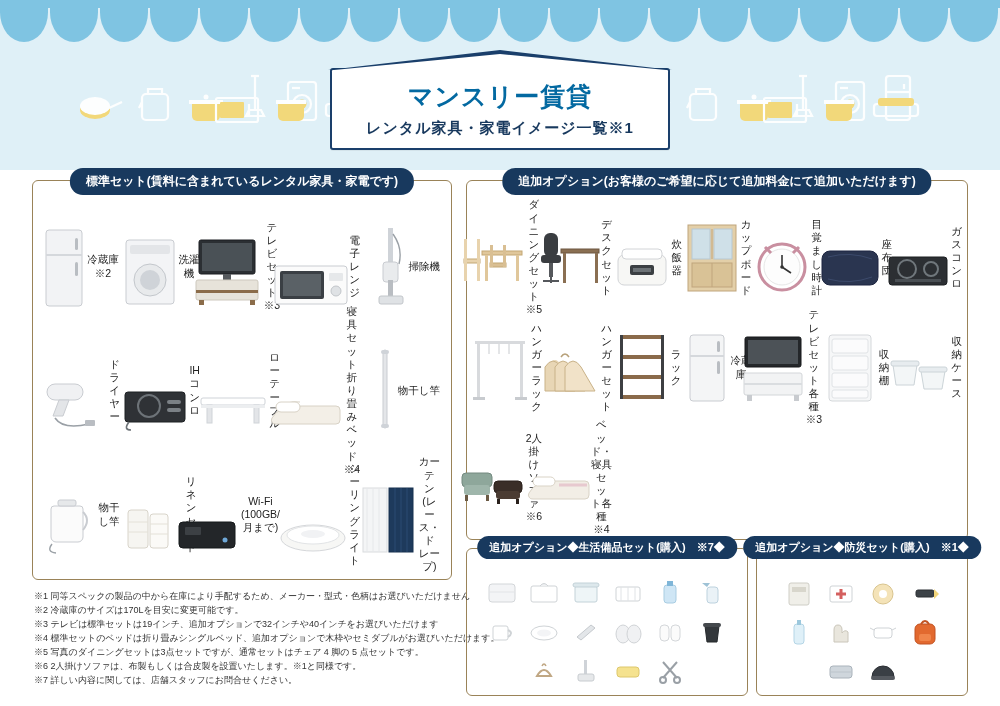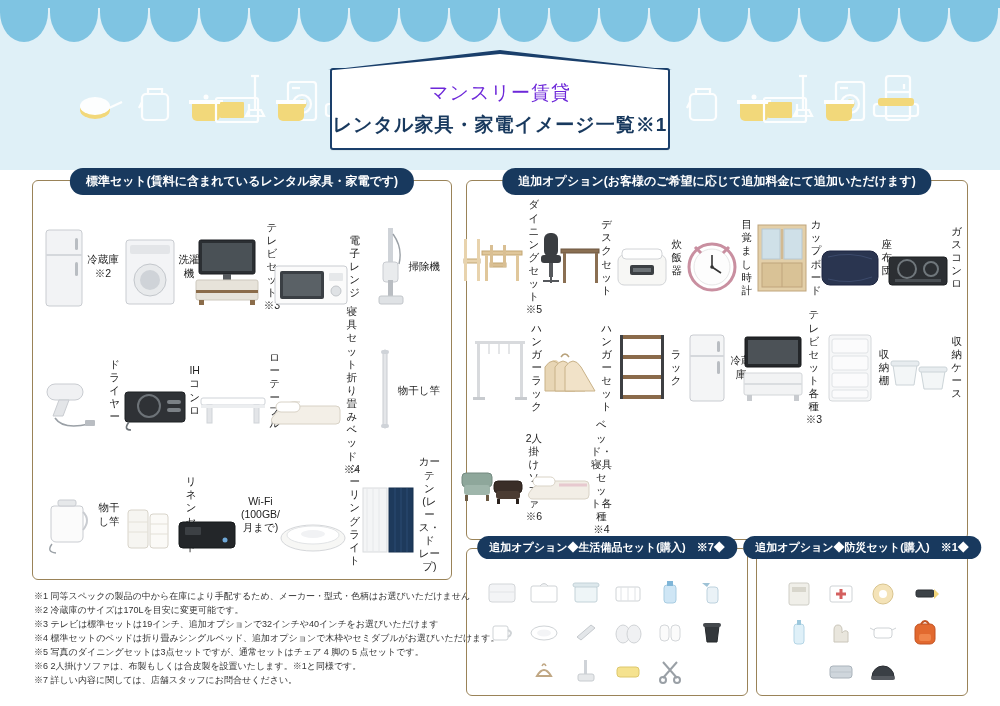--- a/index.html
+++ b/index.html
@@ -57,22 +57,22 @@
   .title-roof{
     position:absolute;left:50%;top:-20px;transform:translateX(-50%);
     width:0;height:0;border-left:172px solid transparent;border-right:172px solid transparent;
     border-bottom:20px solid #1a3f6b;
   }
   .title-roof-in{
     position:absolute;left:50%;top:-16px;transform:translateX(-50%);
     width:0;height:0;border-left:166px solid transparent;border-right:166px solid transparent;
     border-bottom:16px solid #ffffff;
   }
-  .title-l1{font-size:19px;color:#6d28d9;font-weight:normal;letter-spacing:1px;}
-  .title-l2{font-size:19px;color:#18395e;font-weight:bold;letter-spacing:1px;}
+  .title-l1{font-size:25px;color:#0369a1;font-weight:bold;letter-spacing:1px;}
+  .title-l2{font-size:15px;color:#18395e;font-weight:bold;letter-spacing:1px;}
 
   
   .panel{
     position:absolute;border:1px solid #9a8358;border-radius:6px;background:#ffffff;
     box-sizing:border-box;
   }
   .panel-title{
     position:absolute;top:-13px;left:50%;transform:translateX(-50%);
     background:#18395e;color:#ffffff;font-size:12px;font-weight:bold;
     padding:5px 16px;border-radius:13px;white-space:nowrap;
@@ -488,42 +488,42 @@
             <rect x="10" y="8" width="40" height="10" rx="4" fill="#ffffff" stroke="#d2d4d7"></rect>
             <rect x="18" y="24" width="24" height="10" rx="2" fill="#3b3f43"></rect>
             <rect x="21" y="27" width="18" height="4" fill="#6c7276"></rect>
           </svg>
         </div>
         <div class="cap">炊飯器</div>
       </div>
 
       <div class="cell">
         <div class="art">
+          <svg width="56" height="74" viewBox="0 0 56 74">
+            <rect x="4" y="4" width="48" height="66" fill="#e3cfa8" stroke="#c0a57c"></rect>
+            <rect x="8" y="8" width="18" height="30" fill="#cfe0e8" stroke="#b7c8d2"></rect>
+            <rect x="30" y="8" width="18" height="30" fill="#cfe0e8" stroke="#b7c8d2"></rect>
+            <rect x="8" y="42" width="40" height="24" fill="#d9c296" stroke="#c0a57c"></rect>
+            <path d="M28 8 v30 M28 42 v24" stroke="#c0a57c"></path>
+          </svg>
+        </div>
+        <div class="cap">カップボード</div>
+      </div>
+
+      <div class="cell">
+        <div class="art">
           <svg width="58" height="58" viewBox="0 0 58 58">
             <circle cx="29" cy="30" r="23" fill="#ffffff" stroke="#c98fa0" stroke-width="3"></circle>
             <circle cx="29" cy="30" r="18" fill="#fdfdfd" stroke="#e7e7e7"></circle>
             <path d="M29 30 V18 M29 30 l9 6" stroke="#333" stroke-width="1.6"></path>
             <circle cx="29" cy="30" r="1.8" fill="#333"></circle>
             <path d="M12 10 l6 6 M46 10 l-6 6" stroke="#c98fa0" stroke-width="3"></path>
           </svg>
         </div>
         <div class="cap">目覚まし時計</div>
-      </div>
-
-      <div class="cell">
-        <div class="art">
-          <svg width="56" height="74" viewBox="0 0 56 74">
-            <rect x="4" y="4" width="48" height="66" fill="#e3cfa8" stroke="#c0a57c"></rect>
-            <rect x="8" y="8" width="18" height="30" fill="#cfe0e8" stroke="#b7c8d2"></rect>
-            <rect x="30" y="8" width="18" height="30" fill="#cfe0e8" stroke="#b7c8d2"></rect>
-            <rect x="8" y="42" width="40" height="24" fill="#d9c296" stroke="#c0a57c"></rect>
-            <path d="M28 8 v30 M28 42 v24" stroke="#c0a57c"></path>
-          </svg>
-        </div>
-        <div class="cap">カップボード</div>
       </div>
 
       <div class="cell">
         <div class="art">
           <svg width="64" height="54" viewBox="0 0 64 54">
             <rect x="4" y="10" width="56" height="34" rx="8" fill="#2a3550" stroke="#1d2540"></rect>
             <path d="M10 16 q22 -6 44 2" stroke="#3c4a6b" fill="none"></path>
             <path d="M10 38 q22 6 44 -2" stroke="#3c4a6b" fill="none"></path>
           </svg>
         </div>

